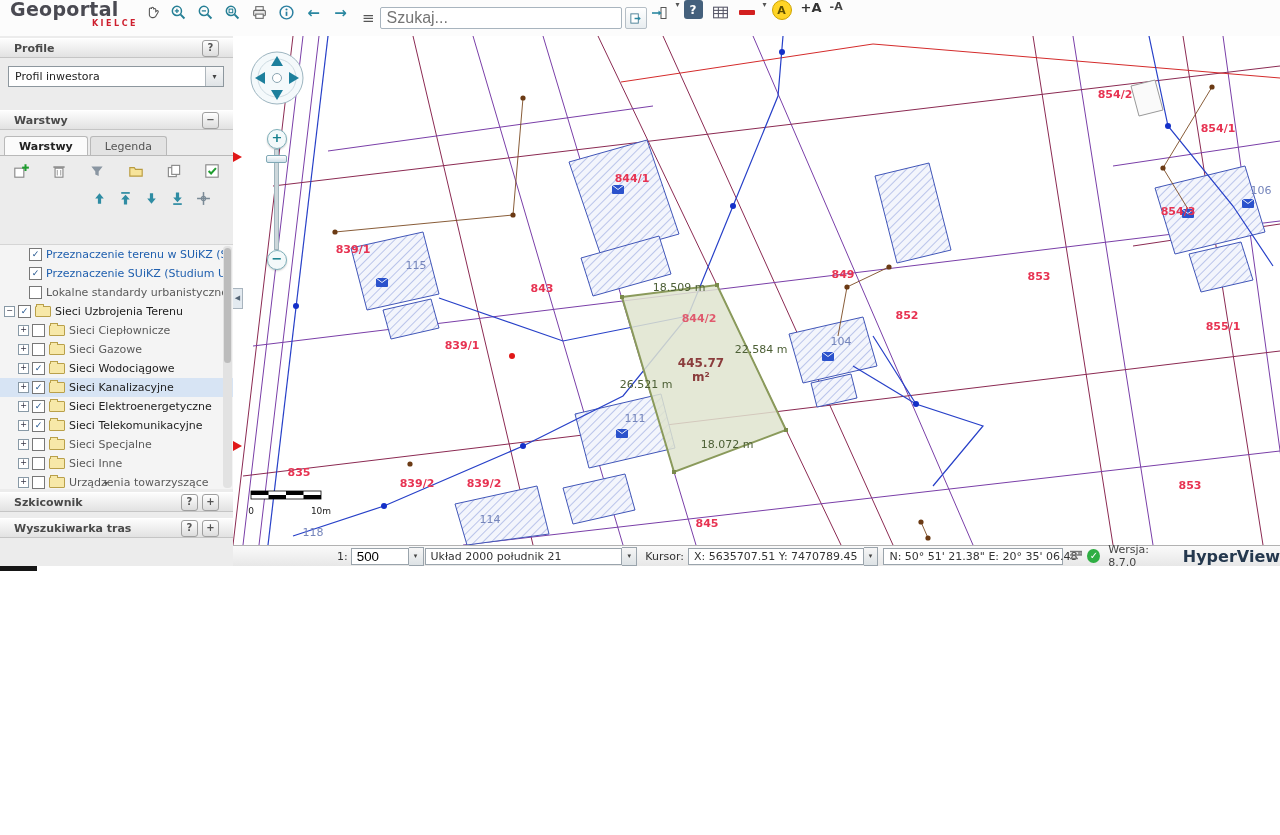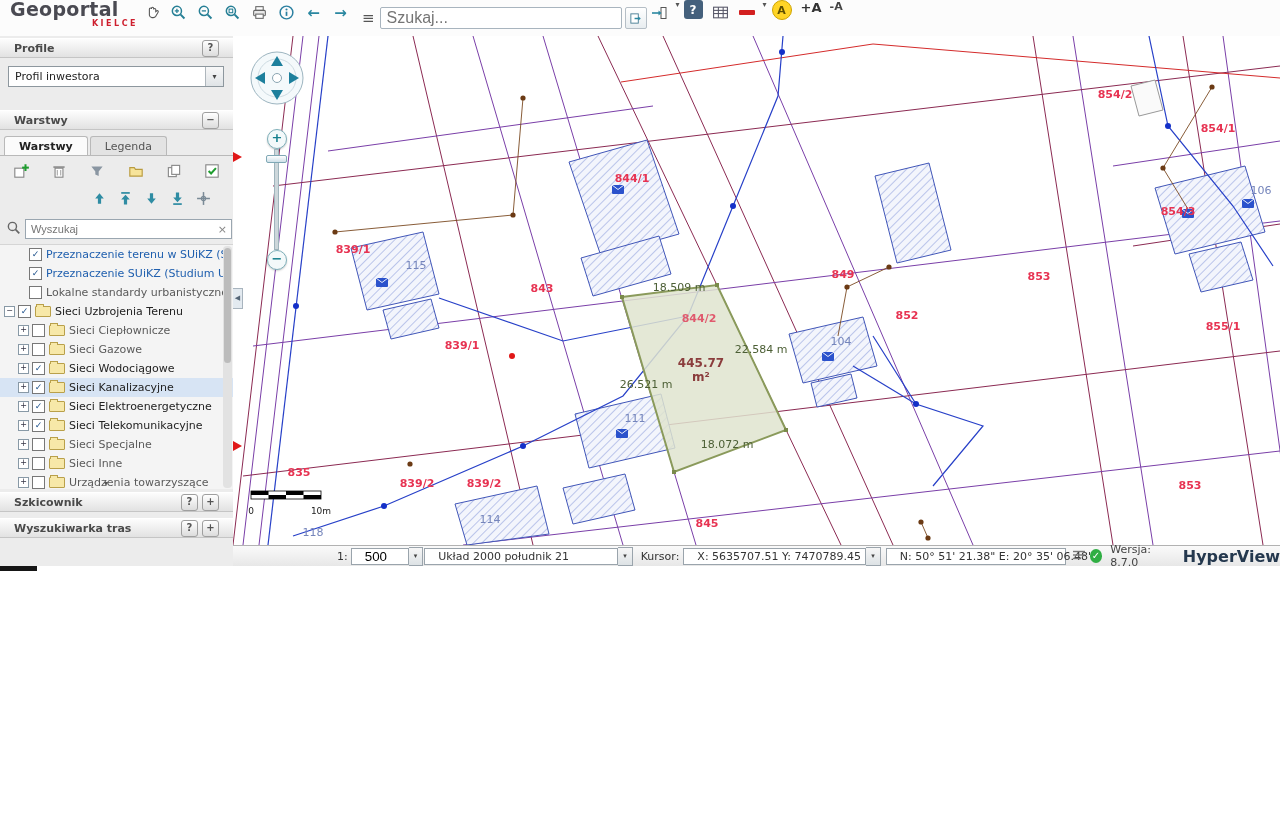--- a/index.html
+++ b/index.html
@@ -78,21 +78,21 @@
   .bld{fill:url(#hatch);stroke:#4156b8;stroke-width:1;}
   .compass{position:absolute;left:16px;top:14px;width:56px;height:56px;cursor:pointer;}
   .zoomplus,.zoomminus{position:absolute;left:34px;width:18px;height:18px;border-radius:50%;background:#f3f9fa;border:1px solid #7fb0ba;color:#16808e;text-align:center;line-height:16px;font-weight:bold;font-size:13px;cursor:pointer;box-shadow:0 1px 2px rgba(0,0,0,.2);}
   .zoomplus{top:93px;} .zoomminus{top:214px;}
   .ztrack{position:absolute;left:41px;top:113px;width:3px;height:99px;background:#cdd7db;border:1px solid #9fb4bc;}
   .zhandle{position:absolute;left:33px;top:119px;width:19px;height:6px;background:linear-gradient(#fff,#cfe0e8);border:1px solid #7fa8b5;border-radius:2px;cursor:pointer;}
   .collapse{position:absolute;left:0;top:252px;width:9px;height:19px;background:#e3eaf0;border:1px solid #a8b4be;border-left:none;color:#567;font-size:7px;line-height:18px;text-align:center;cursor:pointer;}
 
   
   #statusbar{position:absolute;left:233px;top:545px;width:1047px;height:21px;background:linear-gradient(#fafafa,#e7e7e7);border-top:1px solid #b2b2b2;display:flex;align-items:center;box-sizing:border-box;font-size:11px;color:#333;}
-  .sbbox{height:17px;border:1px solid #9aa4ac;background:#fff;display:flex;align-items:center;padding:0 13px;box-sizing:border-box;white-space:nowrap;}
+  .sbbox{height:17px;border:1px solid #9aa4ac;background:#fff;display:flex;align-items:center;padding:0 5px;box-sizing:border-box;white-space:nowrap;}
   .sbarr{width:15px;height:17px;border:1px solid #9aa4ac;border-left:none;background:linear-gradient(#f6f6f6,#dde2e5);display:flex;align-items:center;justify-content:center;font-size:7px;color:#444;}
   .gcheck{width:14px;height:14px;border-radius:50%;background:#2fae43;color:#fff;font-size:10px;line-height:14px;text-align:center;margin:0 4px;}
   .brand{font-weight:bold;color:#24384e;font-size:16px;margin-left:8px;}
   .strip{position:absolute;left:0;top:566px;width:37px;height:5px;background:#161616;}
 </style>
 </head>
 <body>
 
 <div id="app">
 
@@ -252,28 +252,20 @@
             <path d="M7 10.5 L3 6 H5.5 V1.5 H8.5 V6 H11 Z" fill="#2f8ca3"></path>
             <rect x="3" y="11.4" width="8" height="1.6" fill="#2f8ca3"></rect>
           </svg></span>
       <span><svg width="15" height="15" viewBox="0 0 14 14">
             <line x1="7" y1="1" x2="7" y2="13" stroke="#7a8a96" stroke-width="1.4"></line>
             <line x1="1" y1="7" x2="13" y2="7" stroke="#7a8a96" stroke-width="1.4"></line>
             <circle cx="7" cy="7" r="2" fill="none" stroke="#7a8a96"></circle>
           </svg></span>
     </div>
 
-    <div class="srow">
-      <span><svg width="15" height="15" viewBox="0 0 14 14">
-            <circle cx="6" cy="6" r="3.8" fill="none" stroke="#666" stroke-width="1.3"></circle>
-            <line x1="8.8" y1="8.8" x2="12.4" y2="12.4" stroke="#666" stroke-width="1.6"></line>
-          </svg></span>
-      <input id="side-search" type="text" placeholder="Wyszukaj" style="">
-      <span class="clearx">×</span>
-    </div>
 
     <div id="tree-wrap">
       <div id="layer-tree">
           <div class="tree-row" style="padding-left: 18px;">
             <span class="expsp"></span>
             <span class="cb">✓</span>
             <span class="tlabel link">Przeznaczenie terenu w SUiKZ (S</span>
           </div>
           <div class="tree-row" style="padding-left: 18px;">
             <span class="expsp"></span>

